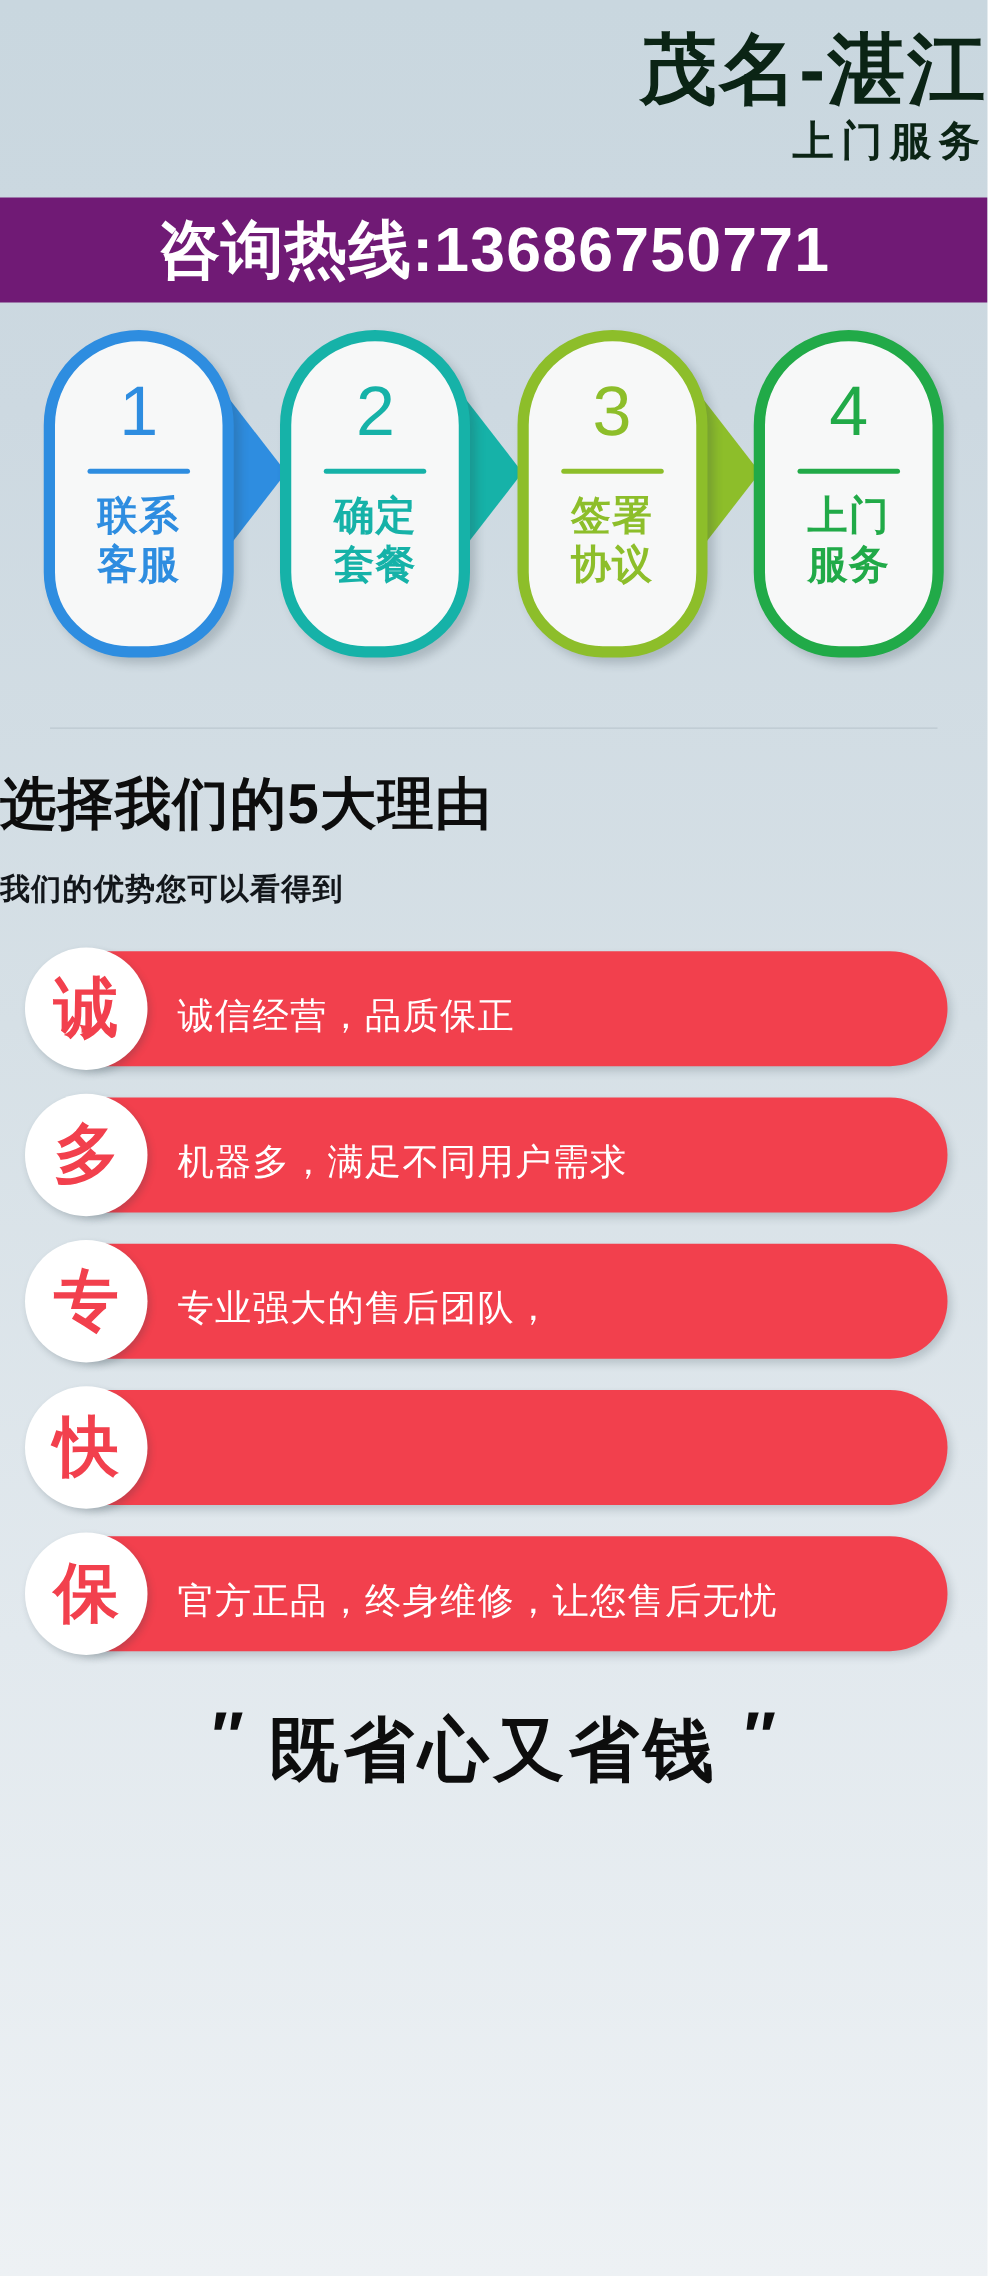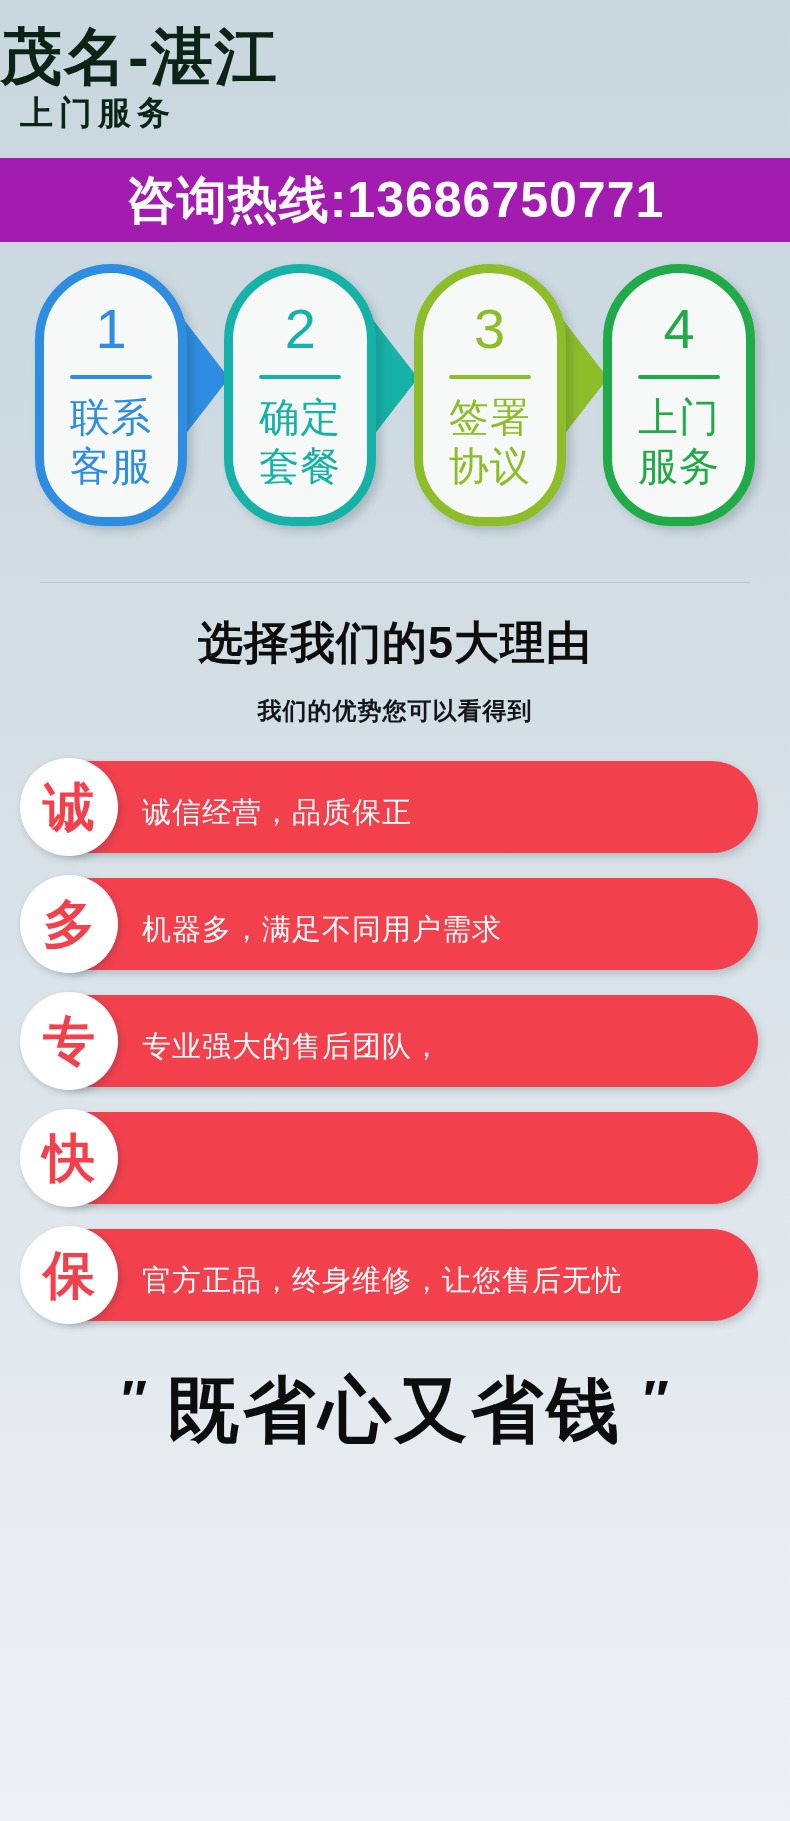--- a/index.html
+++ b/index.html
@@ -11,42 +11,42 @@
     height: 1821px;
     font-family: "Liberation Sans", "DejaVu Sans", sans-serif;
     background: linear-gradient(180deg, #c9d7df 0%, #cdd9e1 18%, #d6e0e6 45%, #e2e9ee 72%, #edf1f4 100%);
     overflow: hidden;
     position: relative;
   }
 
   
   .hero {
     padding-top: 22px;
-    text-align: left;
+    text-align: right;
   }
   .hero-title {
     font-size: 62px;
     line-height: 1.12;
     font-weight: 700;
     color: #0b2415;
     letter-spacing: 2px;
   }
   .hero-sub {
     font-size: 33px;
     font-weight: 700;
     color: #0b2415;
     letter-spacing: 6px;
     padding-left: 20px;
   }
 
   
   .hotline-bar {
     margin-top: 22px;
     height: 84px;
-    background: #a21caf;
+    background: #701a75;
     display: flex;
     align-items: center;
     justify-content: center;
   }
   .hotline-text {
     color: #ffffff;
     font-size: 50px;
     font-weight: 700;
     letter-spacing: 1px;
     white-space: nowrap;
@@ -107,37 +107,37 @@
     color: currentColor;
   }
   .step-rule {
     width: 82px;
     height: 4px;
     background: currentColor;
     margin: 18px 0 14px 0;
     border-radius: 2px;
   }
   .step-label {
-    font-size: 40px;
-    font-weight: 400;
+    font-size: 32px;
+    font-weight: 700;
     line-height: 1.22;
     text-align: center;
     color: currentColor;
     letter-spacing: 1px;
   }
 
   
   .divider {
     width: 710px;
     height: 1px;
     background: #bcc7cf;
     margin: 18px auto 0 auto;
   }
   .section-head {
-    text-align: center;
+    text-align: left;
     margin-top: 30px;
   }
   .section-title {
     font-size: 45px;
     font-weight: 700;
     color: #0d0d0d;
     letter-spacing: 1px;
   }
   .section-subtitle {
     margin-top: 22px;
@@ -211,21 +211,21 @@
     gap: 20px;
   }
   .slogan-quote {
     font-size: 54px;
     font-weight: 700;
     color: #0d0d0d;
     line-height: 0.6;
     transform: translateY(-12px);
   }
   .slogan-text {
-    font-size: 72px;
+    font-size: 56px;
     font-weight: 700;
     color: #0d0d0d;
     letter-spacing: 4px;
   }
 </style>
 </head>
 <body>
 
 <div class="hero">
   <div class="hero-title">茂名-湛江</div>

